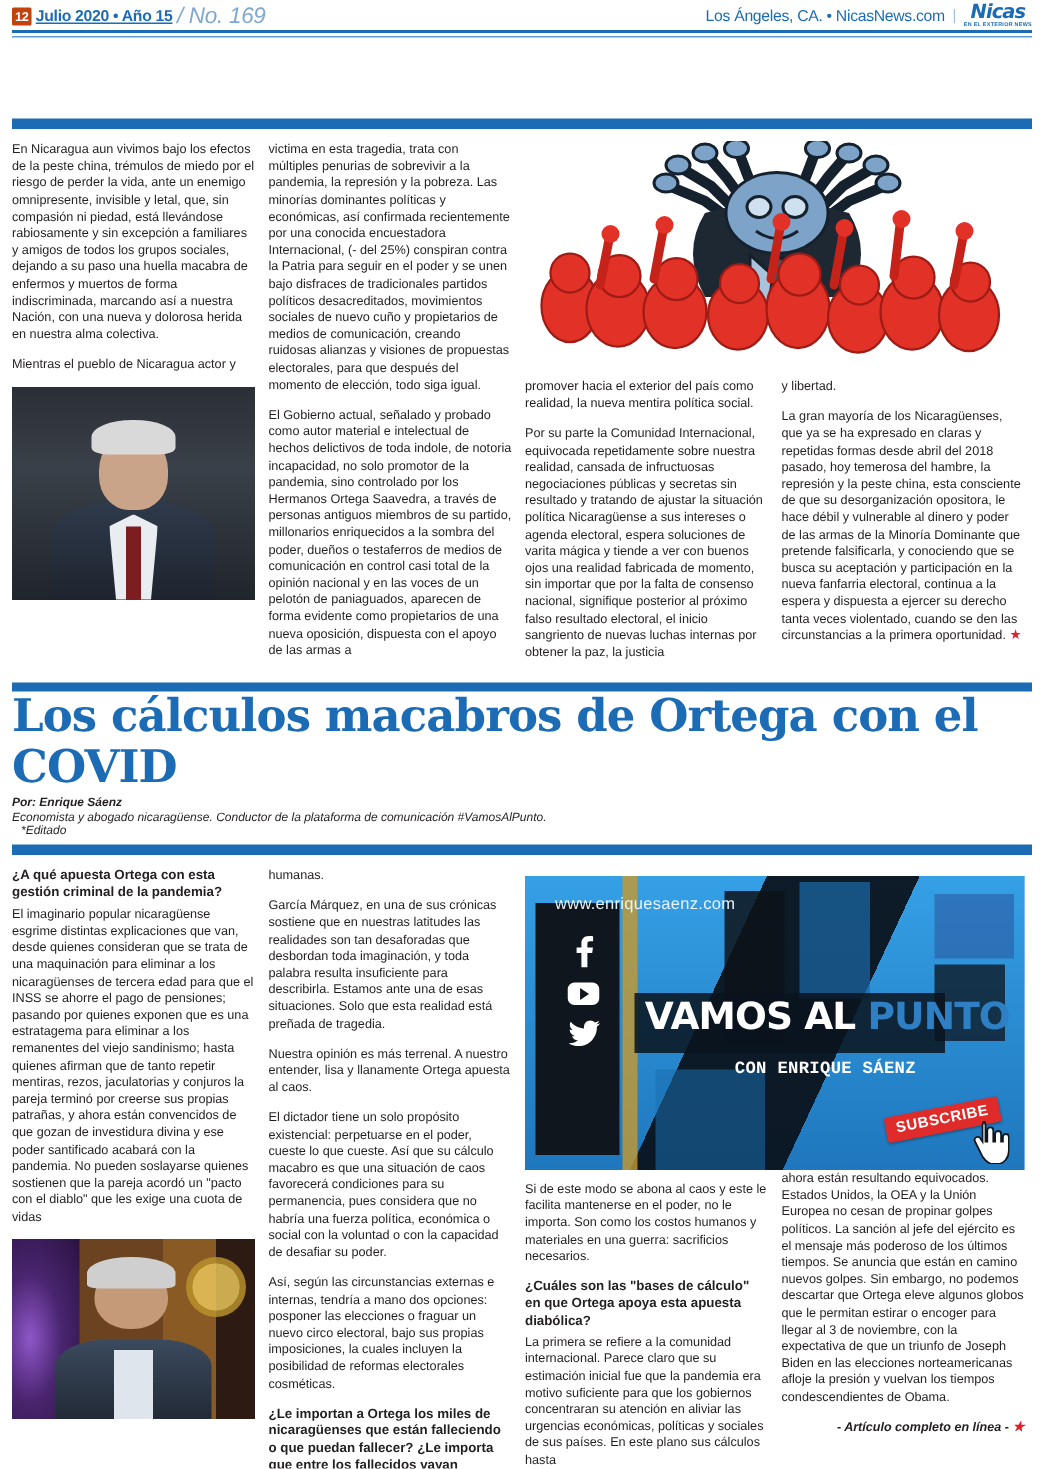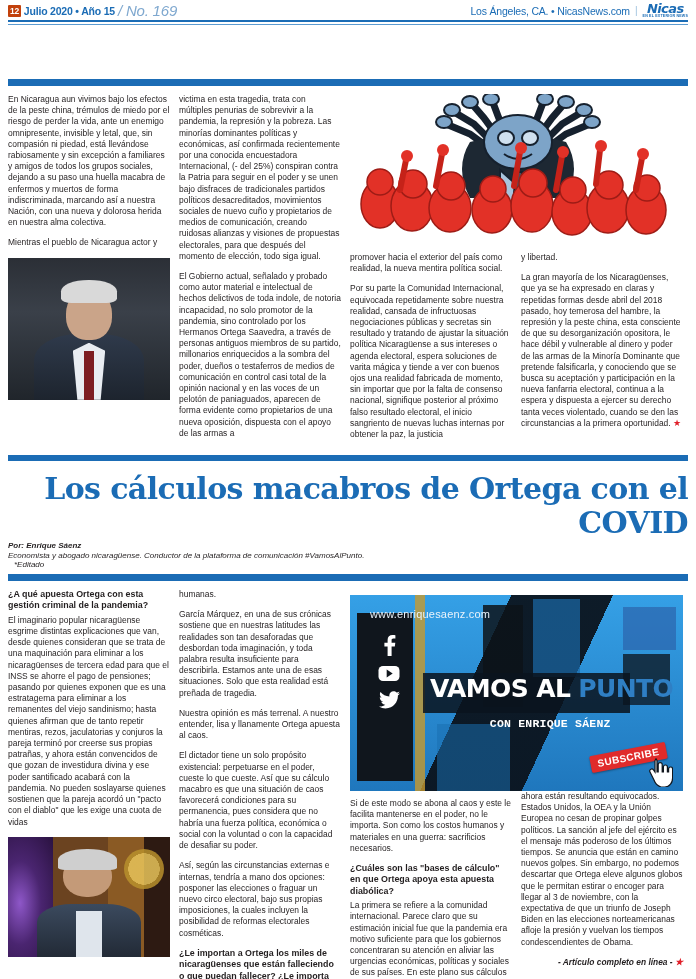--- a/index.html
+++ b/index.html
@@ -40,20 +40,21 @@
     line-height: 10px;
     padding: 1px 2px 1px 2px;
     border-radius: 1px;
     letter-spacing: -0.3px;
   }
   .mh-date {
     font-size: 10.5px;
     font-weight: bold;
     color: #1b6cb5;
     letter-spacing: -0.2px;
+    text-decoration: underline;
   }
   .mh-issue {
     font-size: 15px;
     font-weight: normal;
     color: #7fa8cf;
     letter-spacing: -0.2px;
     font-style: italic;
   }
   .mh-right { display: flex; align-items: center; gap: 5px; }
   .mh-city {
@@ -190,28 +191,27 @@
   .cartoon {
     width: 333px;
     height: 152px;
     position: relative;
     overflow: hidden;
     margin-bottom: 6px;
   }
 
   
   .a2-title {
-    text-align: right;
+    text-align: left;
     font-family: "DejaVu Serif", serif;
     font-weight: bold;
     font-size: 30px;
     line-height: 34px;
     color: #1b6cb5;
     letter-spacing: -0.6px;
-    margin-top: 11px;
   }
   .a2-byline {
     margin-top: 1px;
   }
   .a2-byname {
     font-size: 8px;
     font-weight: bold;
     font-style: italic;
     line-height: 9.6px;
   }

